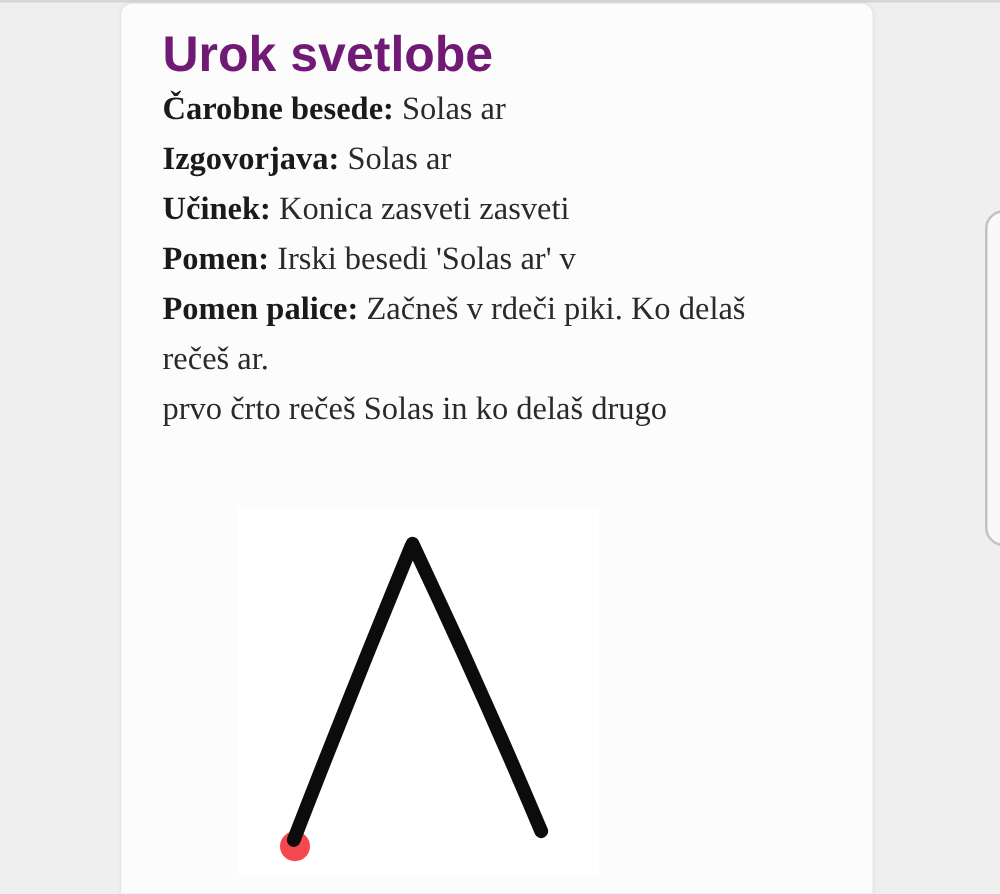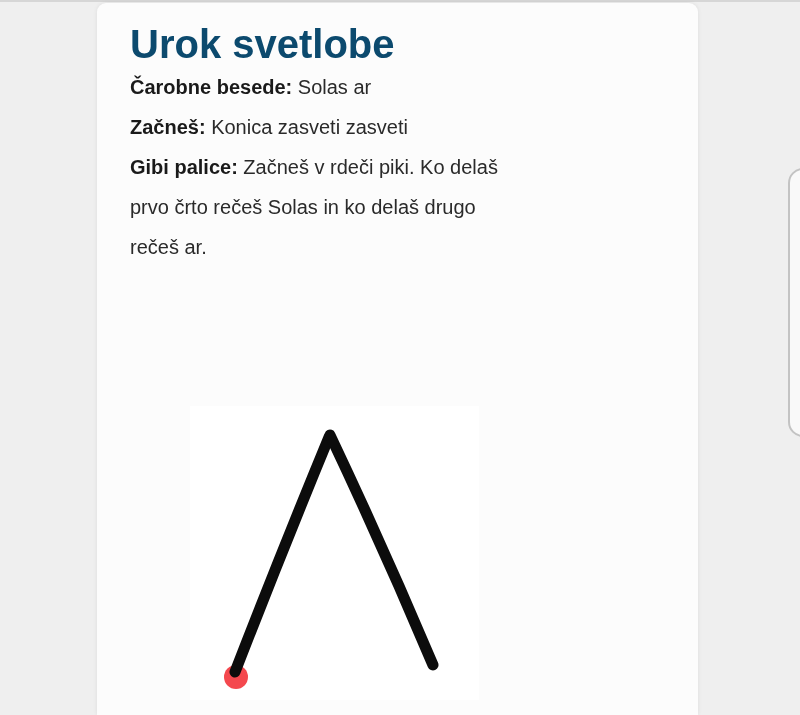--- a/index.html
+++ b/index.html
@@ -34,30 +34,31 @@
   .doc-content {
     position: absolute;
     left: 33px; top: 18px;
     width: 545px;
   }
   .doc-title {
     margin: 0;
     font-size: 40px;
     line-height: 46px;
     font-weight: bold;
-    color: #0c4a6e;
+    color: #701a75;
     letter-spacing: 0;
   }
   .text-block { margin-top: 0; }
   .text-line {
-    font-size: 20px;
+    font-size: 26px;
     line-height: 40px;
     height: 40px;
     color: #2a2a2a;
     white-space: nowrap;
+    font-family: Liberation Serif, serif;
   }
   .text-line b { color: #1a1a1a; }
   .figure {
     position: absolute;
     left: 93px;  
     top: 403px;  
     width: 289px;
     height: 294px;
     background: #ffffff;
   }
@@ -79,24 +80,26 @@
 
 <div class="page">
 
   <div class="top-edge-line"></div>
 
   <div class="doc-card">
     <div class="doc-content">
       <h1 class="doc-title">Urok svetlobe</h1>
       <div class="text-block" id="text-block">
           <div class="text-line"><b>Čarobne besede:</b><span> Solas ar</span></div>
-          <div class="text-line"><b>Začneš:</b><span> Konica zasveti zasveti</span></div>
-          <div class="text-line"><b>Gibi palice:</b><span> Začneš v rdeči piki. Ko delaš</span></div>
+          <div class="text-line"><b>Izgovorjava:</b><span> Solas ar</span></div>
+          <div class="text-line"><b>Učinek:</b><span> Konica zasveti zasveti</span></div>
+          <div class="text-line"><b>Pomen:</b><span> Irski besedi 'Solas ar' v</span></div>
+          <div class="text-line"><b>Pomen palice:</b><span> Začneš v rdeči piki. Ko delaš</span></div>
+          <div class="text-line"><span>rečeš ar.</span></div>
           <div class="text-line"><span>prvo črto rečeš Solas in ko delaš drugo</span></div>
-          <div class="text-line"><span>rečeš ar.</span></div>
         </div>
     </div>
 
     <div class="figure">
       <svg id="caret-svg" width="289" height="294" viewBox="0 0 289 294">
         <circle id="start-dot" cx="46" cy="271" r="12" fill="#f4484e"></circle>
         <path id="left-stroke" fill="none" stroke-linecap="round" d="M 45 266 Q 90 150 139 31" stroke="#0c0c0c" stroke-width="11"></path>
         <path id="right-stroke" fill="none" stroke-linecap="round" d="M 140 29 Q 194.5 144 243 259" stroke="#0c0c0c" stroke-width="11"></path>
       </svg>
     </div>

